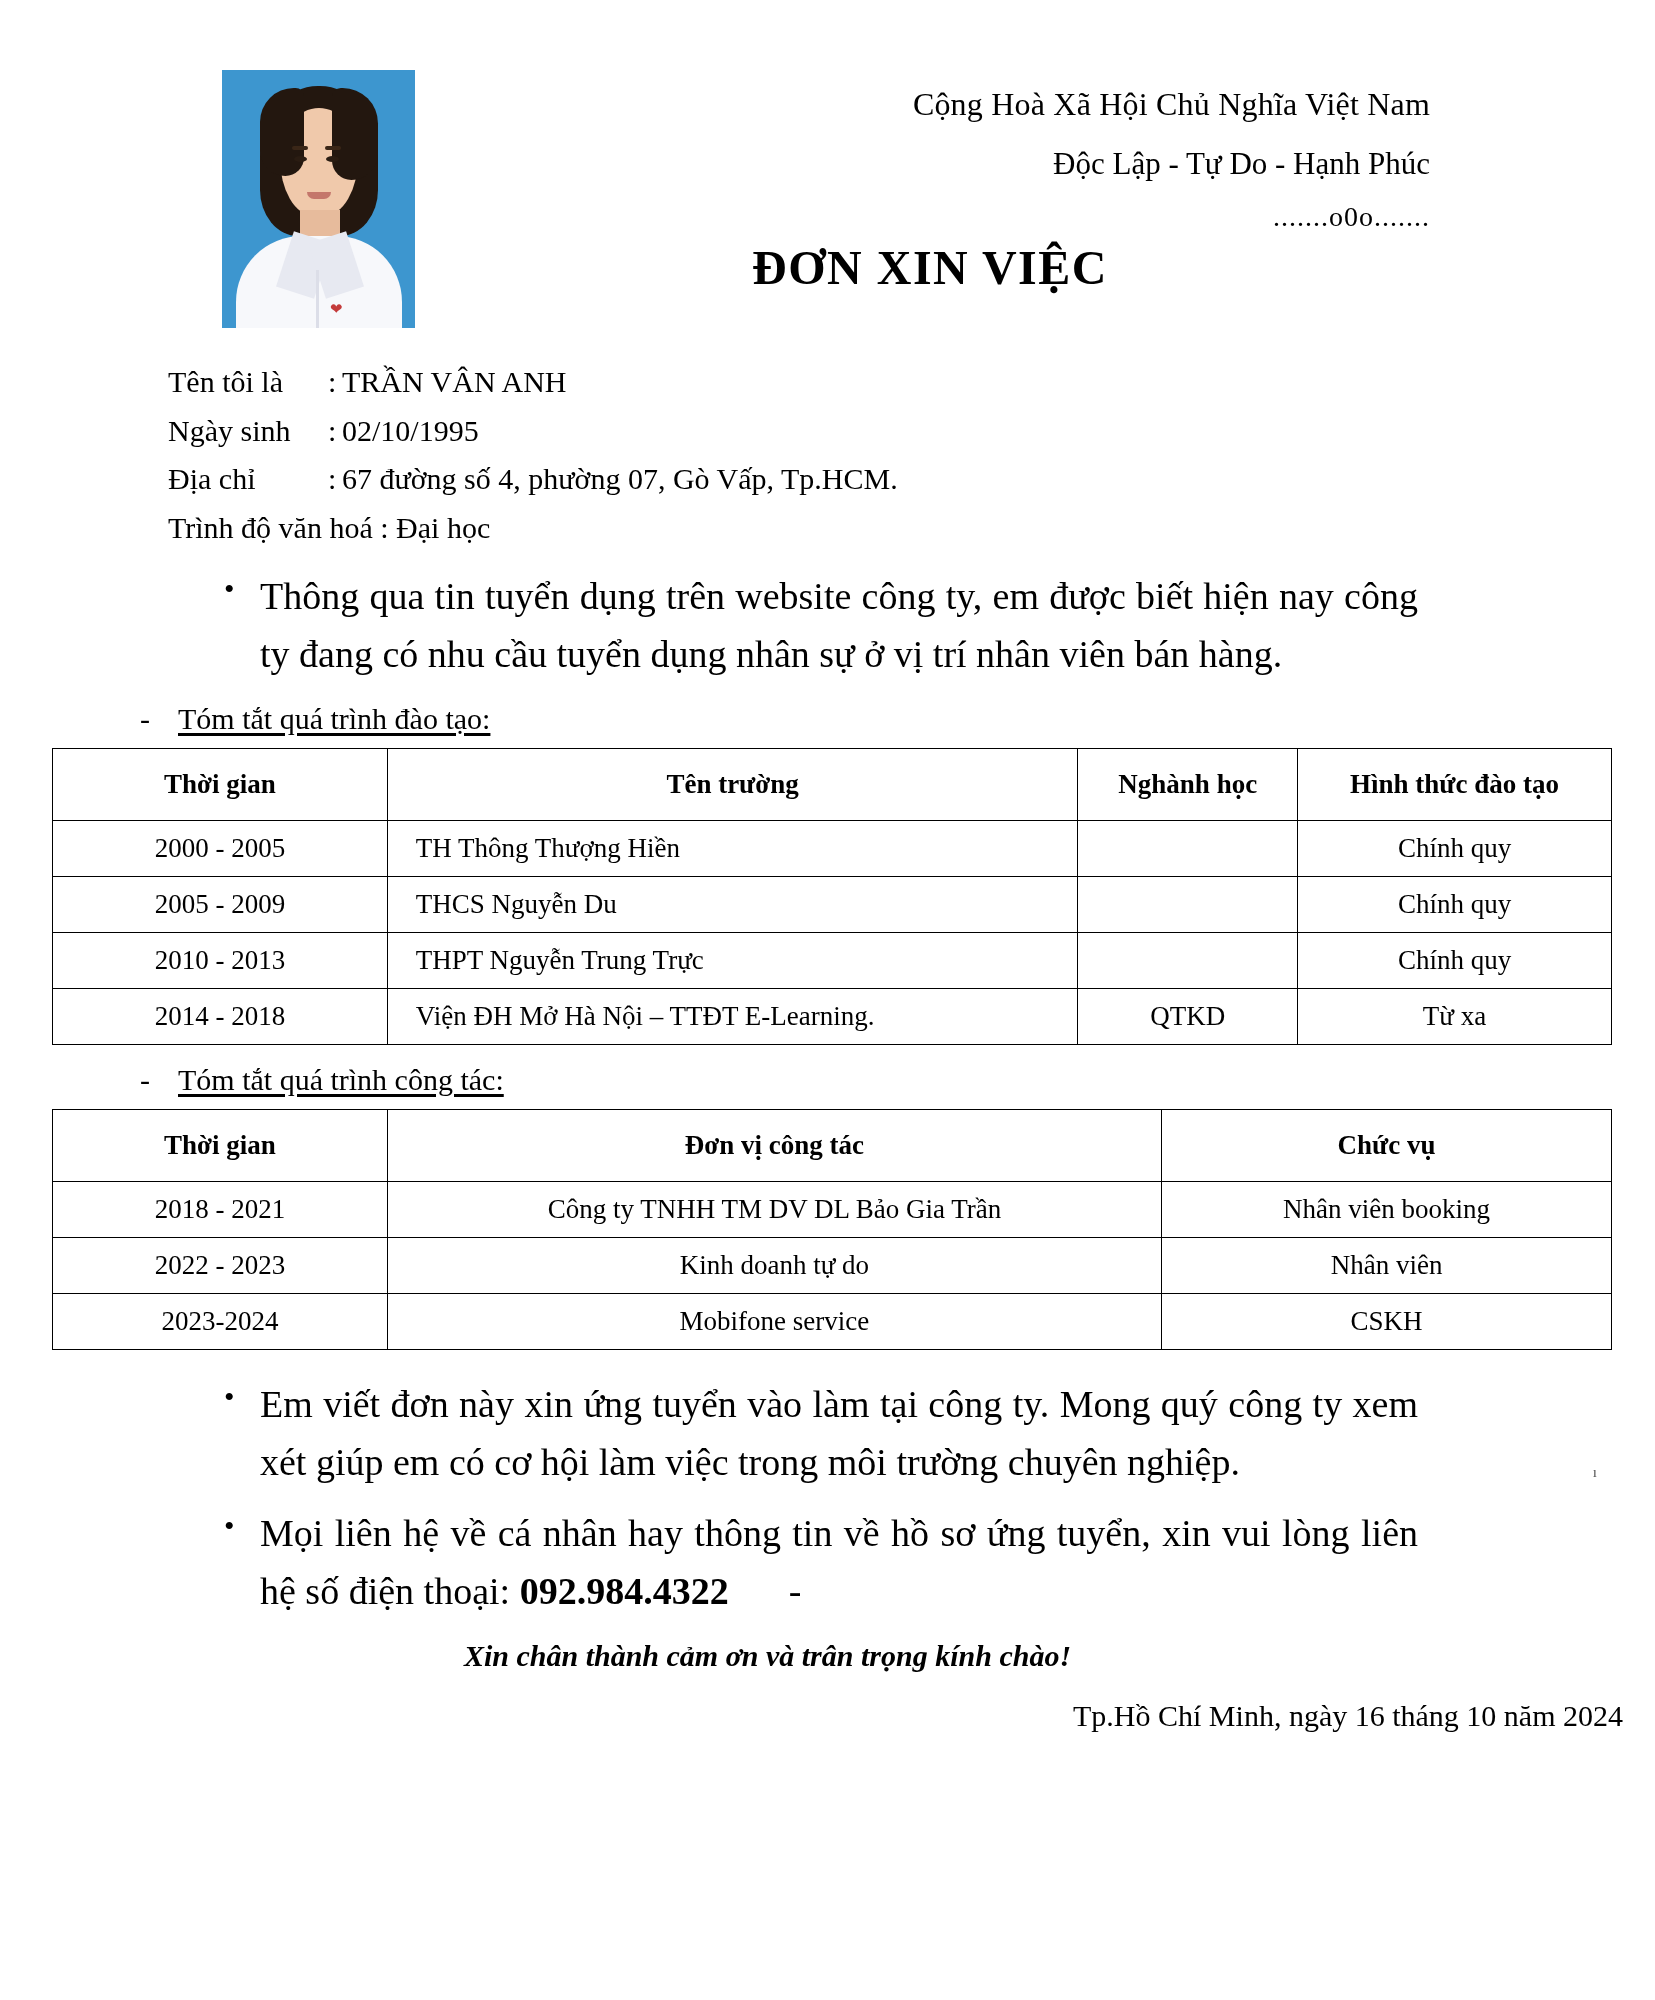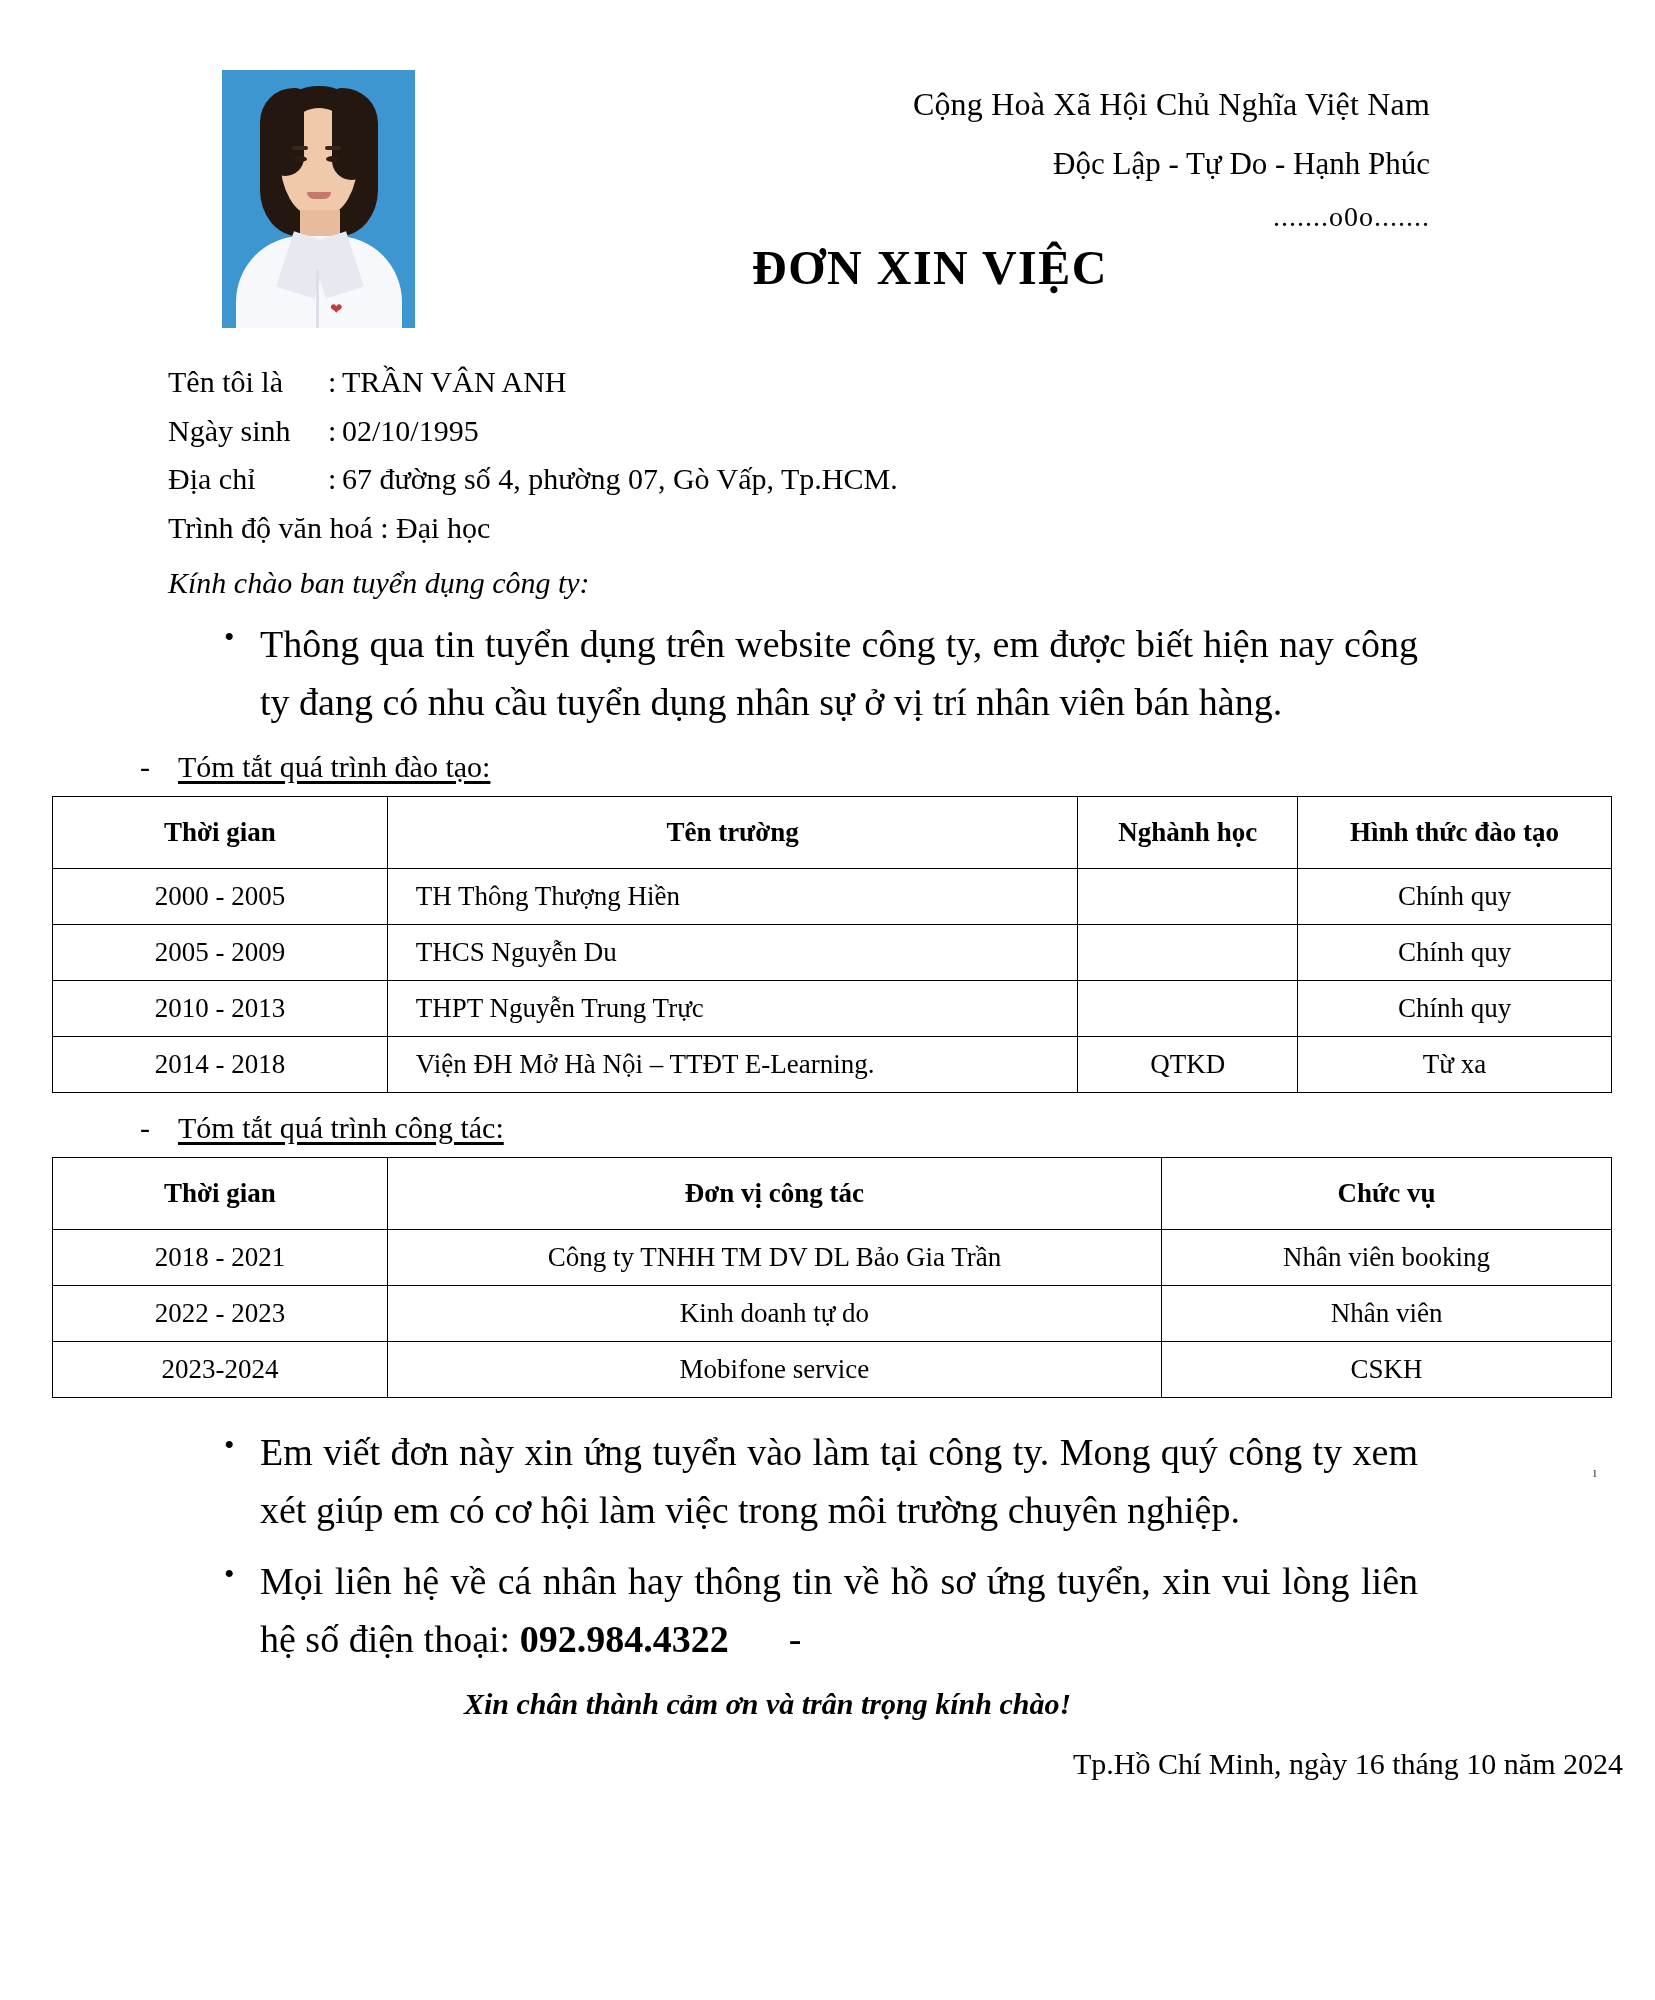--- a/index.html
+++ b/index.html
@@ -333,21 +333,20 @@
     <div class="info-row">
       <span class="info-label">Địa chỉ</span>
       <span class="info-sep">:</span>
       <span class="info-value">67 đường số 4, phường 07, Gò Vấp, Tp.HCM.</span>
     </div>
     <div class="info-row">
       <span class="info-label wide">Trình độ văn hoá : Đại học</span>
     </div>
   </div>
 
-  <div class="greet">Kính chào ban tuyển dụng công ty:</div>
 
   <div class="bullet-block">
     <div class="bullet">Thông qua tin tuyển dụng trên website công ty, em được biết hiện nay công ty đang có nhu cầu tuyển dụng nhân sự ở vị trí nhân viên bán hàng.</div>
   </div>
 
   <div class="dash-head">
     <span>-</span>
     <span class="u">Tóm tắt quá trình đào tạo:</span>
   </div>
 

